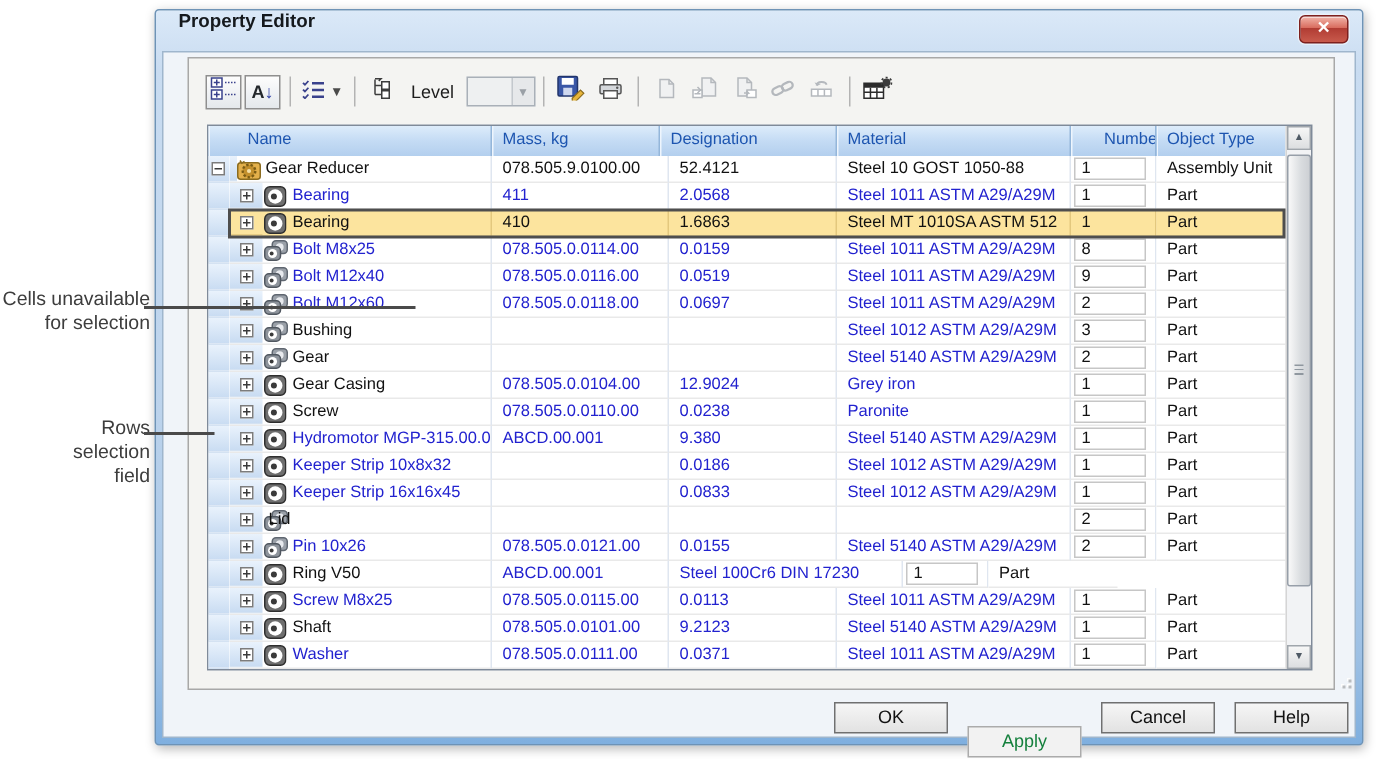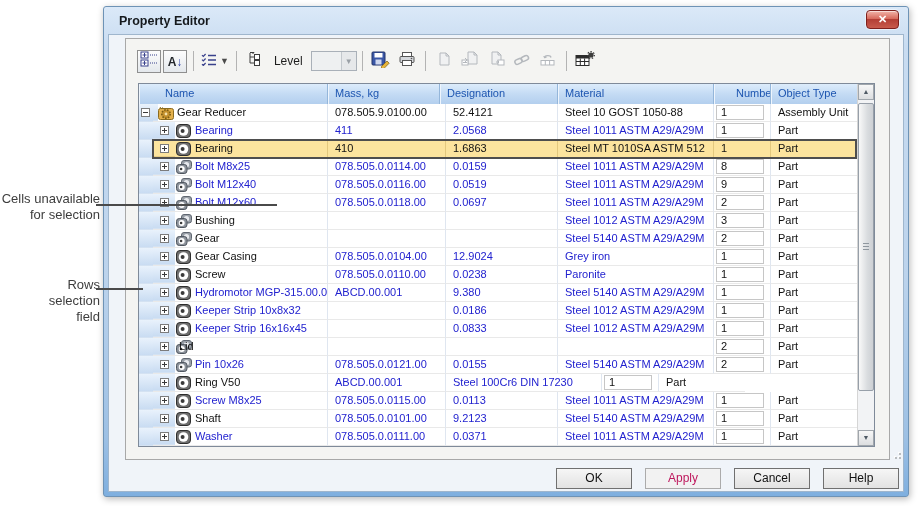--- a/index.html
+++ b/index.html
@@ -4,21 +4,21 @@
 <style>
   * { margin:0; padding:0; box-sizing:border-box; }
   html,body { width:920px; height:506px; background:#fff; font-family:"Liberation Sans", sans-serif; overflow:hidden; }
   #stage { position:relative; width:920px; height:506px; background:#fff; }
 
   
   .dialog { position:absolute; left:103px; top:6px; width:806px; height:491px;
     border:1px solid #6e93b6; border-radius:3px;
     background:linear-gradient(180deg,#dbe9f8 0%,#c9dcf1 8%,#bcd3ec 55%,#9dc0e4 88%,#7fafdf 100%);
     box-shadow:1px 2px 7px rgba(0,0,0,.28); z-index:1; }
-  .titlebar { height:27px; display:flex; align-items:center; }
+  .titlebar { height:27px; display:flex; }
   .title { margin-left:15px; font-size:12.5px; font-weight:600; color:#15191d; }
   .close-btn { position:absolute; top:3px; right:9px; width:33px; height:19px;
     border:1px solid #7e201d; border-radius:4px;
     background:linear-gradient(180deg,#f2b5aa 0%,#d86b5d 45%,#b13c33 46%,#c85a4c 100%);
     color:#fff; font-size:11px; font-weight:bold; text-align:center; line-height:17px;
     box-shadow:inset 0 1px 0 rgba(255,255,255,.55), 0 0 0 1px rgba(255,255,255,.45); cursor:pointer; }
   .client { position:absolute; left:4px; right:4px; top:27px; bottom:4px;
     background:#f0f4f9; border:1px solid #9fb6cd; }
 
   
@@ -93,21 +93,21 @@
   .sthumb { position:absolute; left:0; width:16px; top:19px; height:288px;
     background:linear-gradient(90deg,#f9f9f9,#d9dcdf 60%,#cdd0d4); border:1px solid #979fa9;
     border-radius:2px; cursor:pointer; }
   .sthumb::after { content:""; position:absolute; left:4px; right:4px; top:50%; margin-top:-4px; height:8px;
     background:repeating-linear-gradient(180deg,#8f979f 0 1px,transparent 1px 3px); }
 
   
   .footer { position:absolute; top:433px; right:4px; display:flex; gap:13px; }
   .btn { width:76px; height:21px; font-family:"Liberation Sans",sans-serif; font-size:12px; color:#111;
     border:1px solid #707070; background:linear-gradient(180deg,#f6f6f6,#e2e2e2); cursor:pointer; text-align:center; line-height:19px; }
-  .btn.disabled { color:#be185d; border-color:#ababab; background:#f2f2f2; cursor:default; }
+  .btn.disabled { color:#15803d; border-color:#ababab; background:#f2f2f2; cursor:default;margin-top:16px; }
   .grip { position:absolute; right:2px; top:414px; width:10px; height:10px; }
   .grip i { position:absolute; width:2px; height:2px; background:#b9bcbf; box-shadow:-1px -1px 0 #fdfdfd; }
 
   
   .callout { position:absolute; z-index:10; }
   .co-text { position:absolute; width:100px; text-align:right; font-size:13px; line-height:16px; color:#3d3d3d; }
   .co-line { position:absolute; height:2px; background:#4a4a4a; }
   #co1-text { left:0; top:191px; } #co1-line { left:96px; top:204px; width:181px; }
   #co2-text { left:0; top:277px; } #co2-line { left:96px; top:288px; width:47px; }
 </style>

